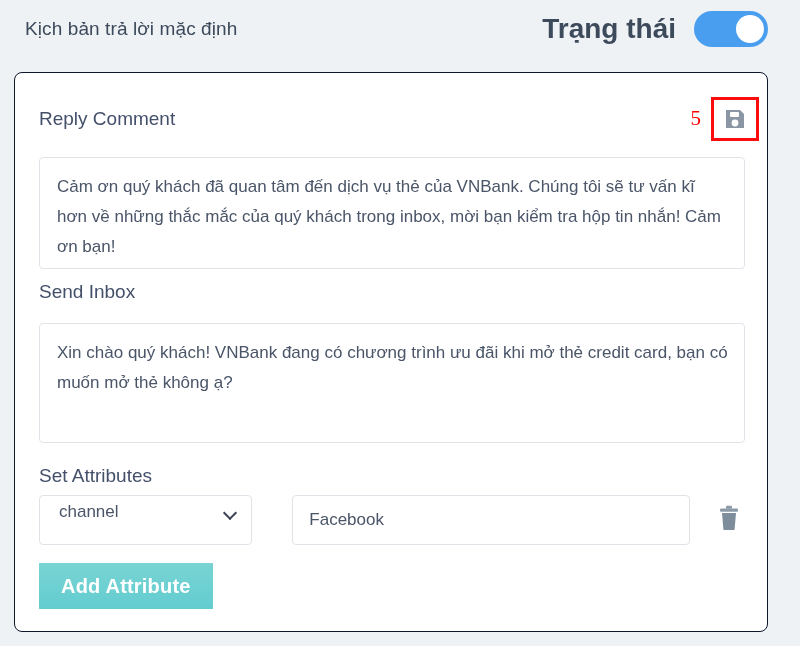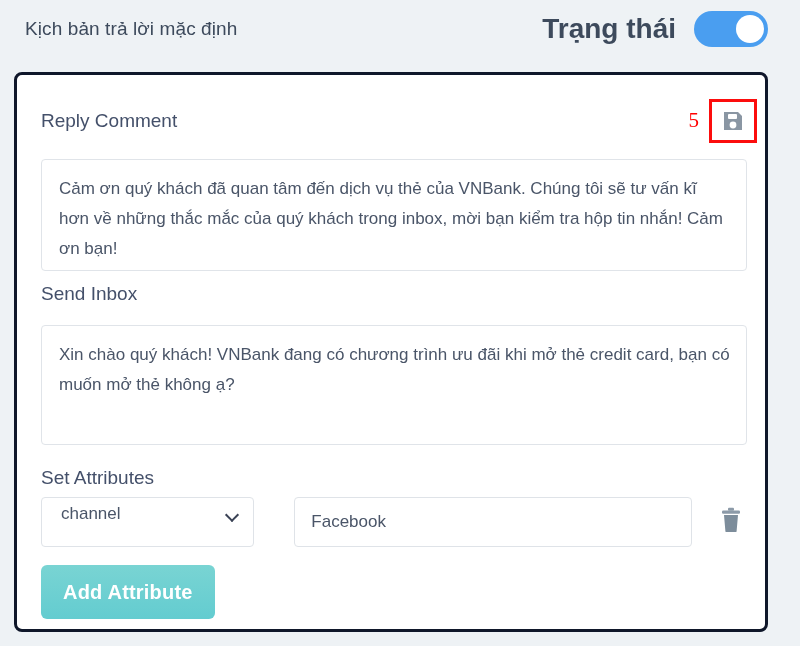--- a/index.html
+++ b/index.html
@@ -71,21 +71,21 @@
   }
 
   
   .card {
     position: absolute;
     left: 14px;
     top: 72px;
     width: 754px;
     height: 560px;
     background: #ffffff;
-    border: 3px solid #0f172a;
+    border: 1px solid #0f172a;
     border-radius: 8px;
     box-sizing: border-box;
   }
 
   .card-head {
     position: absolute;
     left: 0;
     top: 20px;
     width: 100%;
     height: 52px;
@@ -225,23 +225,23 @@
     align-items: center;
     justify-content: center;
     cursor: pointer;
   }
 
   .add-attr-btn {
     position: absolute;
     left: 24px;
     top: 490px;
     min-width: 168px;
-    height: 54px;
+    height: 46px;
     border: none;
-    border-radius: 6px;
+    border-radius: 0;
     background: linear-gradient(180deg, #79d4d3 0%, #63ccd0 100%);
     color: #ffffff;
     font-size: 20px;
     font-weight: bold;
     font-family: "Liberation Sans", sans-serif;
     padding: 0 22px;
     cursor: pointer;
     letter-spacing: 0.2px;
   }
 </style>

